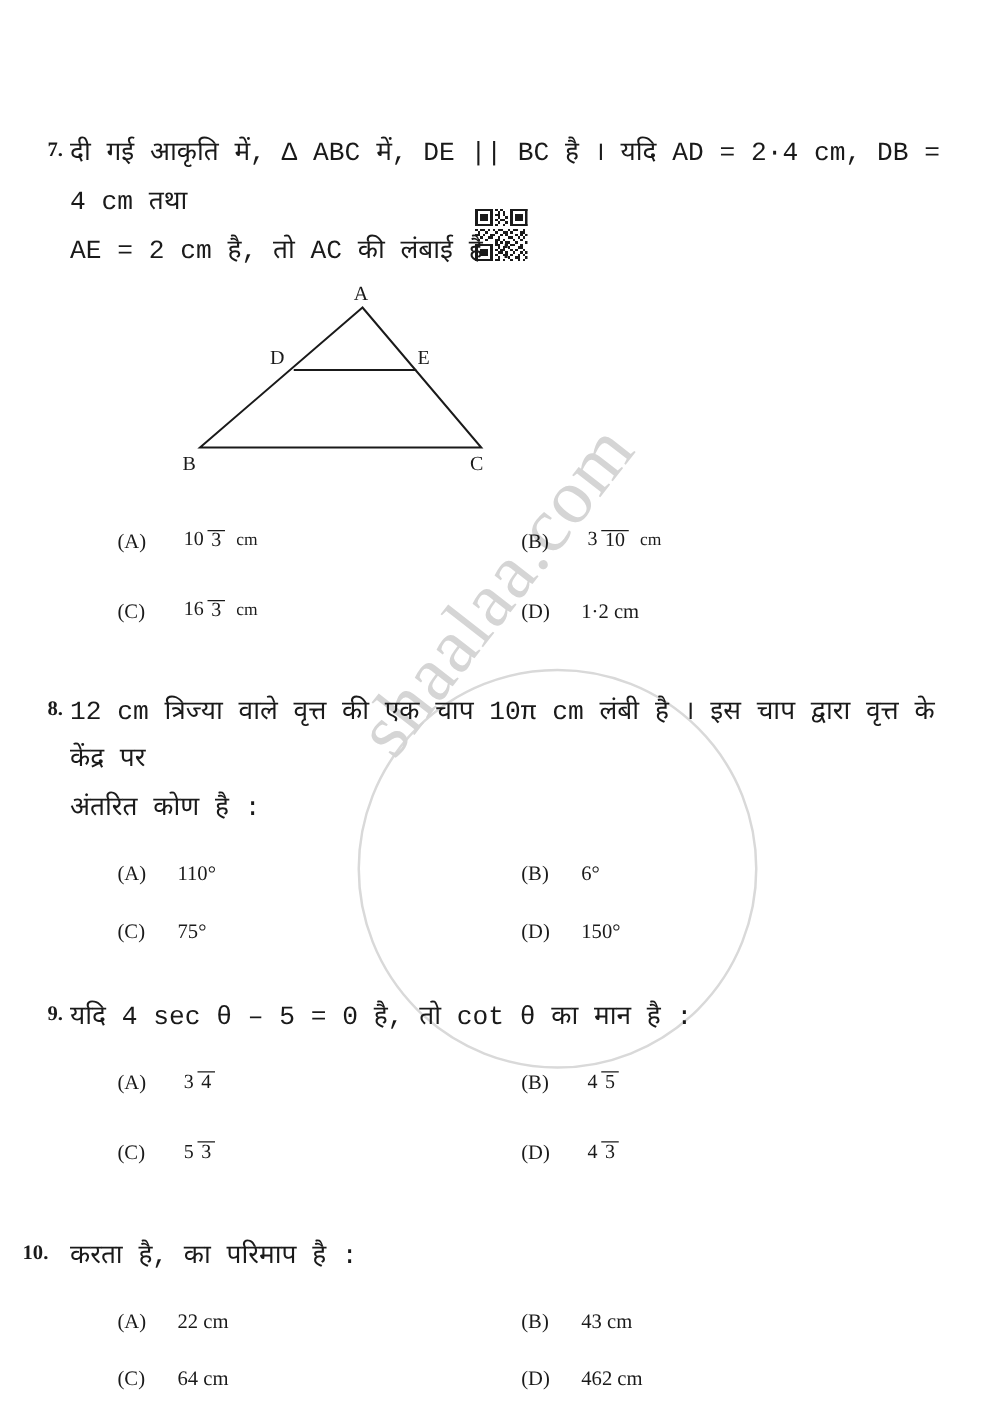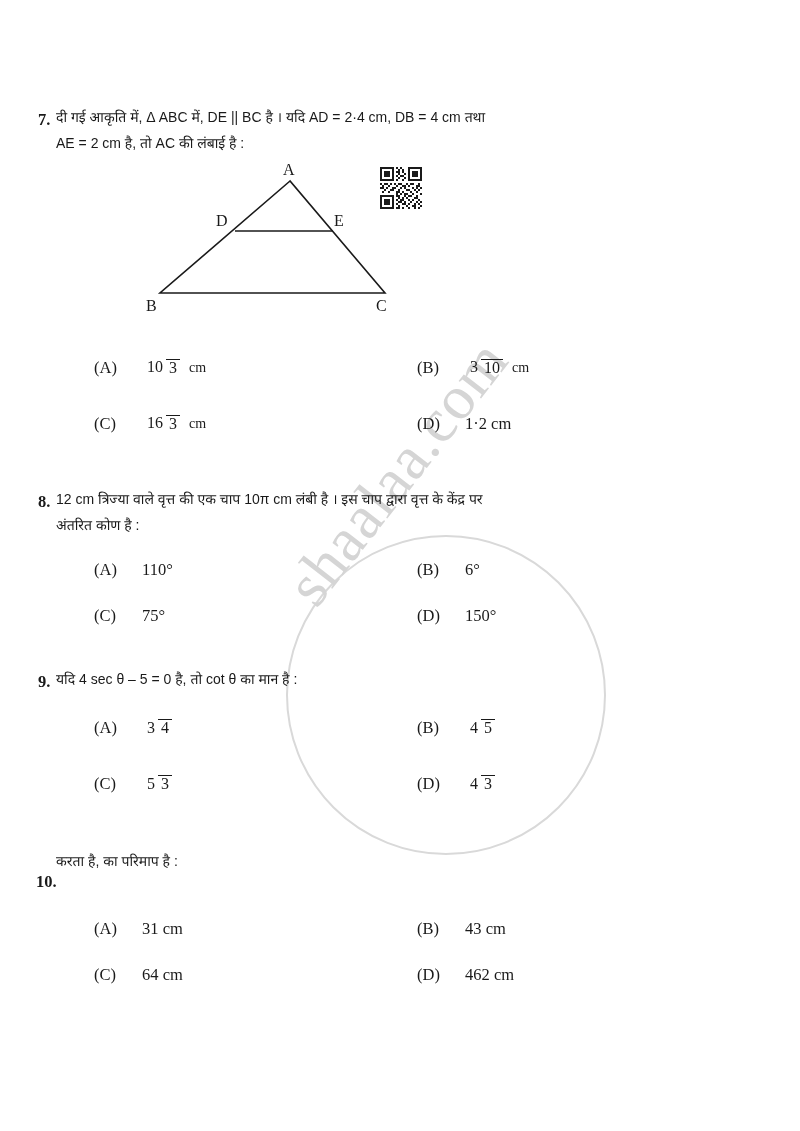--- a/index.html
+++ b/index.html
@@ -88,23 +88,23 @@
     padding-left: 38px;
     box-sizing: border-box;
     font-size: 16.5px;
     font-weight: bold;
     font-family: "Liberation Serif", serif;
     line-height: 1.85;
   }
   .qtext {
     flex: 1 1 auto;
     padding-right: 46px;
-    font-size: 14px;
+    font-size: 21px;
     line-height: 1.85;
-    font-family: Liberation Sans, sans-serif;
+    font-family: Liberation Mono, monospace;
     text-align: left;
   }
 
   
   .options {
     margin-top: 8px;
     margin-left: 94px;
     margin-right: 60px;
     position: relative;
   }
@@ -418,30 +418,30 @@
                 <span class="den">3</span>
               </span>
             </span>
           </div>
         </div>
       </div>
     </div>
 
     <div style="margin-top:48px;">
       <div class="qrow">
-        <div class="qnum" style="padding-left:36px;margin-top:18px;">10.</div>
+        <div class="qnum" style="padding-left:18px;">10.</div>
         <div class="qtext">
           <div>करता है, का परिमाप है :</div>
         </div>
       </div>
       <div class="options" style="margin-top:14px;">
         <div class="optrow">
           <div class="opt">
             <span class="lab">(A)</span>
-            <span class="val">31 cm</span>
+            <span class="val">22 cm</span>
           </div>
           <div class="opt">
             <span class="lab">(B)</span>
             <span class="val">43 cm</span>
           </div>
         </div>
         <div class="optrow" style="margin-top:12px;">
           <div class="opt">
             <span class="lab">(C)</span>
             <span class="val">64 cm</span>

